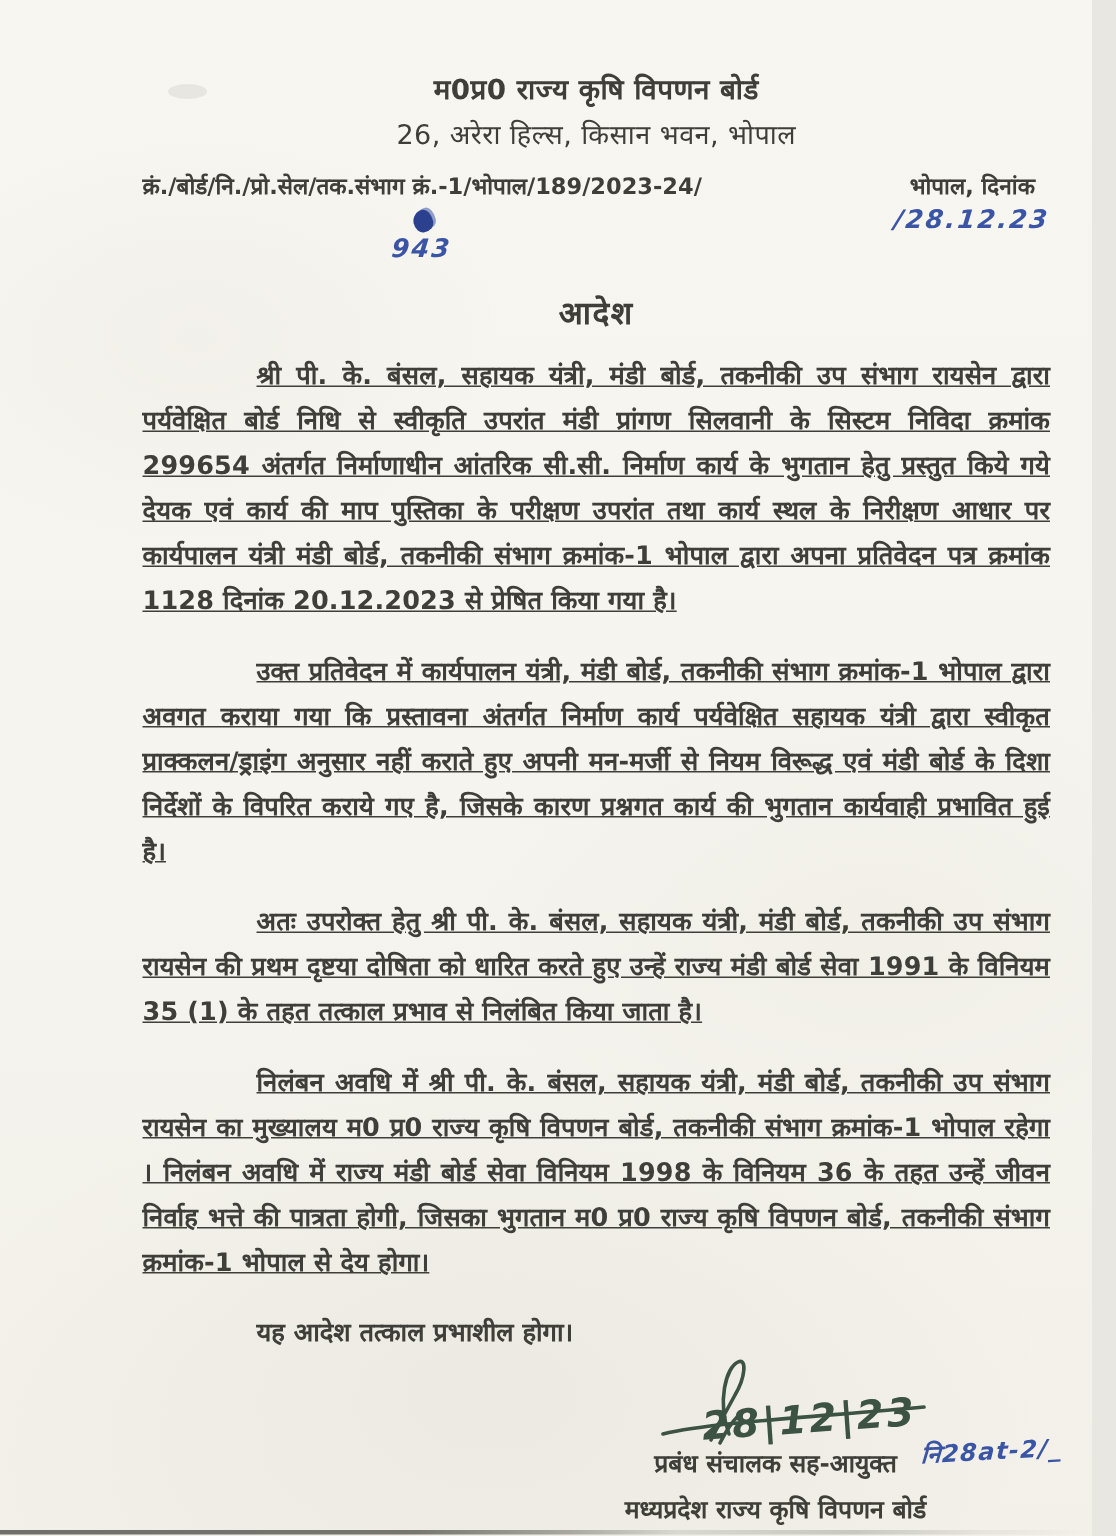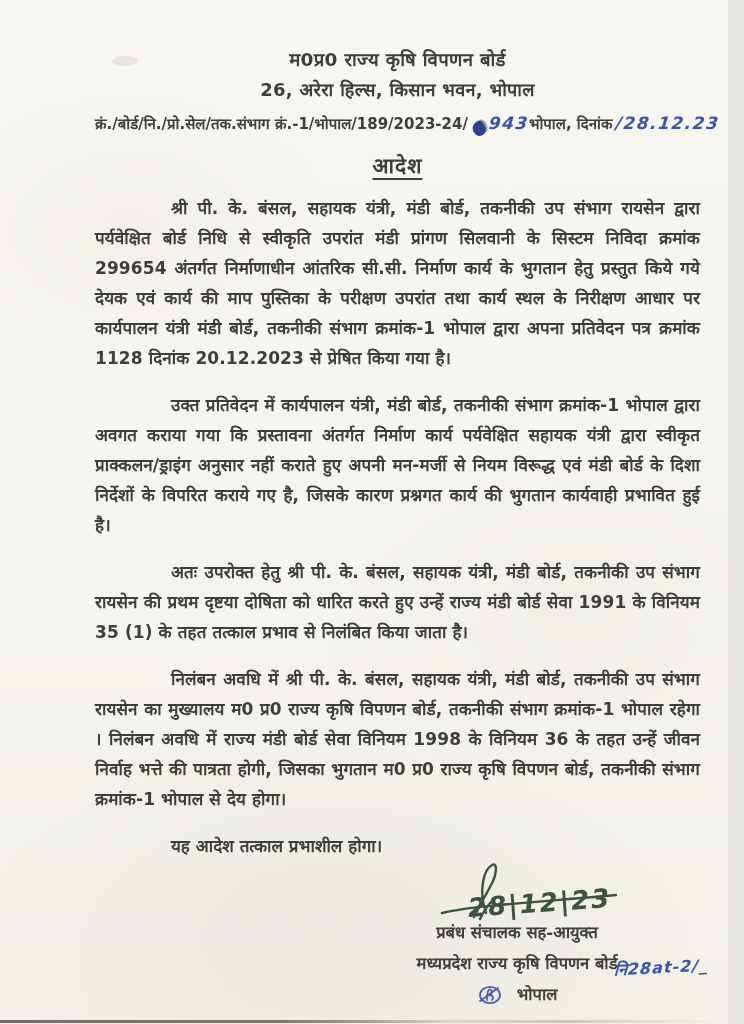--- a/index.html
+++ b/index.html
@@ -23,55 +23,56 @@
   .content{
     position:absolute;inset:0;
     box-sizing:border-box;
     padding:46px 28px 0 95px;
   }
   
   .org-name{
     text-align:center;font-size:18.5px;font-weight:700;letter-spacing:0.3px;
   }
   .org-address{
-    text-align:center;font-size:18px;font-weight:700;margin-top:6px;letter-spacing:0.3px;
+    text-align:center;font-size:18px;font-weight:400;margin-top:6px;letter-spacing:0.3px;
   }
   .ref-line{
     display:flex;justify-content:space-between;align-items:baseline;
     margin-top:12px;font-size:15px;font-weight:700;white-space:nowrap;
   }
-  .ref-left,.ref-right{display:flex;align-items:flex-end;gap:4px;}
+  .ref-left,.ref-right{display:flex;align-items:center;gap:4px;flex-direction:column;}
   .hw{
     color:#3a55a5;
     font-style:italic;font-weight:600;
     display:inline-block;transform:skew(-6deg);
     font-size:17px;letter-spacing:1.5px;
   }
   .ink-blot{
     display:inline-block;width:13px;height:15px;
     background:#2b418f;
     border-radius:58% 42% 55% 45%/50% 60% 40% 50%;
     transform:rotate(-12deg) translateY(3px);
     box-shadow:2px -1px 0 0 rgba(58,85,165,0.55);
   }
   
   .order-title{
     text-align:center;margin-top:18px;
     font-size:21px;font-weight:700;letter-spacing:1px;
-    text-decoration:underline;text-underline-offset:5px;text-decoration-thickness:2px;
+    text-underline-offset:5px;text-decoration-thickness:2px;
   }
   
   .body-text{margin-top:14px;}
   .body-text p{
     margin:0 0 17px 0;
     text-indent:76px;
     font-size:17px;line-height:30px;
     text-align:justify;
     font-weight:600;
     letter-spacing:0.1px;
+    text-decoration:underline;
   }
   .closing-line{
     font-size:17px;font-weight:600;line-height:30px;
     text-indent:76px;margin:14px 0 0 0;
   }
   
   .sig-block{
     width:310px;
     margin:0 28px 0 auto;
     text-align:center;

